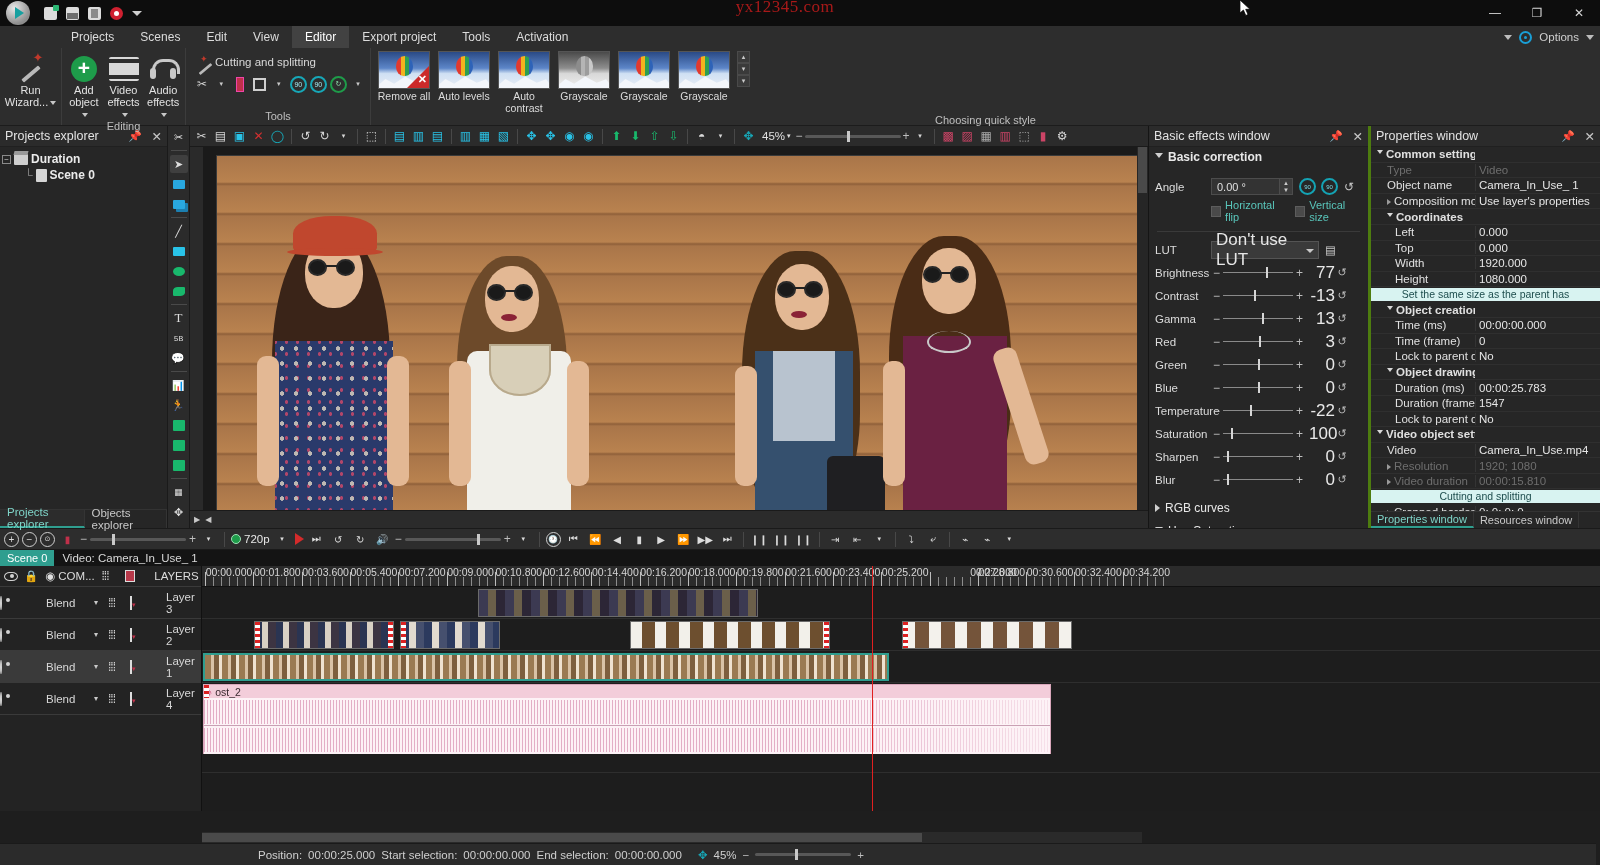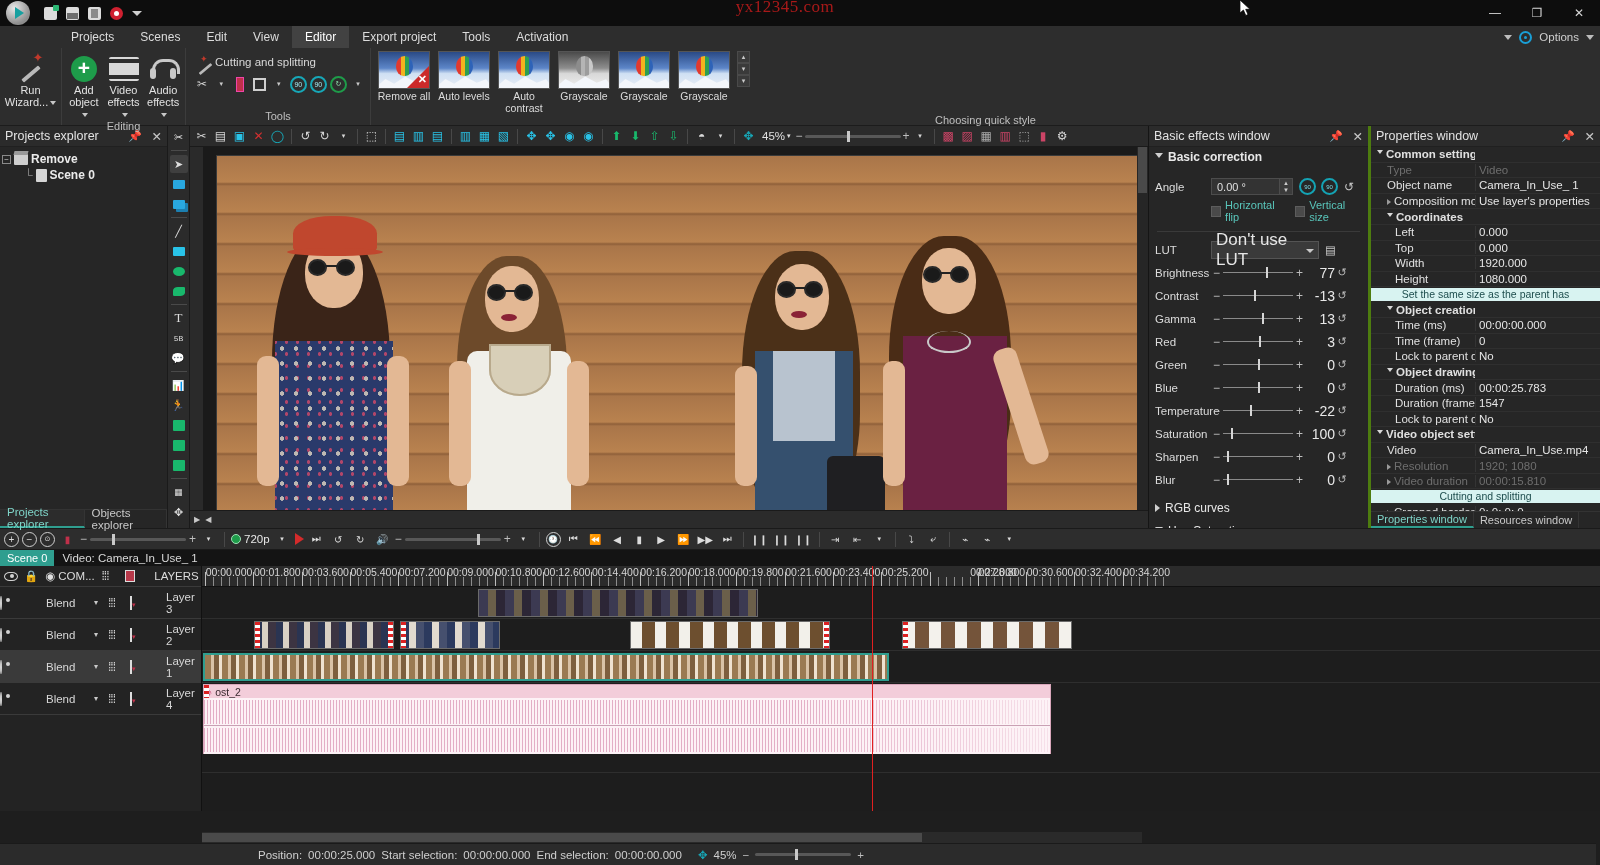--- a/index.html
+++ b/index.html
@@ -150,21 +150,21 @@
   .cb{ display:flex;align-items:center;gap:4px;}
   .cbx{ width:11px;height:11px;background:#4a4a4a;border:1px solid #5d5d5d;}
   .hr{ height:1px; background:#3a3a3a; margin:4px 8px;}
   .selbox{ width:108px;height:18px; background:#3a3a3a;border:1px solid #545454; display:flex;align-items:center; padding:0 4px; font-size:17px; color:#e6e6e6; position:relative;}
   .selbox .dn{ position:absolute;right:4px;top:7px;width:0;height:0;border-left:4px solid transparent;border-right:4px solid transparent;border-top:4px solid #c9c9c9;}
   .srow{ display:flex; align-items:center; height:23px; padding:0 4px 0 6px; font-size:11.5px;}
   .srow .sl{ width:56px; color:#dcdcdc;}
   .srow .minus,.srow .plus{ width:11px; text-align:center; color:#bdbdbd; font-size:12px;}
   .track{ width:70px;height:1px; background:#8a8a8a; position:relative; margin:0 1px;}
   .track .h{ position:absolute; top:-5px; width:2px;height:11px;background:#d6d6d6;}
-  .srow .val{ width:26px; text-align:right; color:#e8e8e8; font-size:14px; margin-left:4px;}
+  .srow .val{ width:26px; text-align:right; color:#e8e8e8; font-size:17px; margin-left:4px;}
   .srow .rst{ width:14px; text-align:center; color:#bdbdbd; font-size:11px;}
 
   
   .pgrid{ flex:1; overflow:hidden; }
   .prow{ display:flex; height:15.6px; align-items:center; font-size:11.5px; border-bottom:1px solid #2f2f2f;}
   .prow .pk{ width:104px; padding-left:6px; color:#e0e0e0; white-space:nowrap; overflow:hidden;}
   .prow .pv{ flex:1; color:#e6e6e6; padding-left:3px; border-left:1px solid #343434; white-space:nowrap; overflow:hidden;}
   .prow.dim .pk,.prow.dim .pv{ color:#6e6e6e;}
   .prow.head .pk{ font-weight:bold; padding-left:6px;}
   .prow.ind1 .pk{ padding-left:16px;} .prow.ind2 .pk{ padding-left:24px;}
@@ -390,21 +390,21 @@
         <span>Projects explorer</span>
         <span class="spacer">
           <span class="pin">📌</span>
           <span>✕</span>
         </span>
       </div>
       <div class="tree">
         <div class="trow">
           <span class="texp">−</span>
           <span class="clap"></span>
-          <b>Remove</b>
+          <b>Duration</b>
         </div>
         <div class="trow" style="padding-left:22px">
           <span style="color:#8a8a8a">└</span>
           <span class="scn"></span>
           <b>Scene 0</b>
         </div>
       </div>
       <div class="tabs">
         <div class="tab active">Projects explorer</div>
         <div class="tab">Objects explorer</div>

